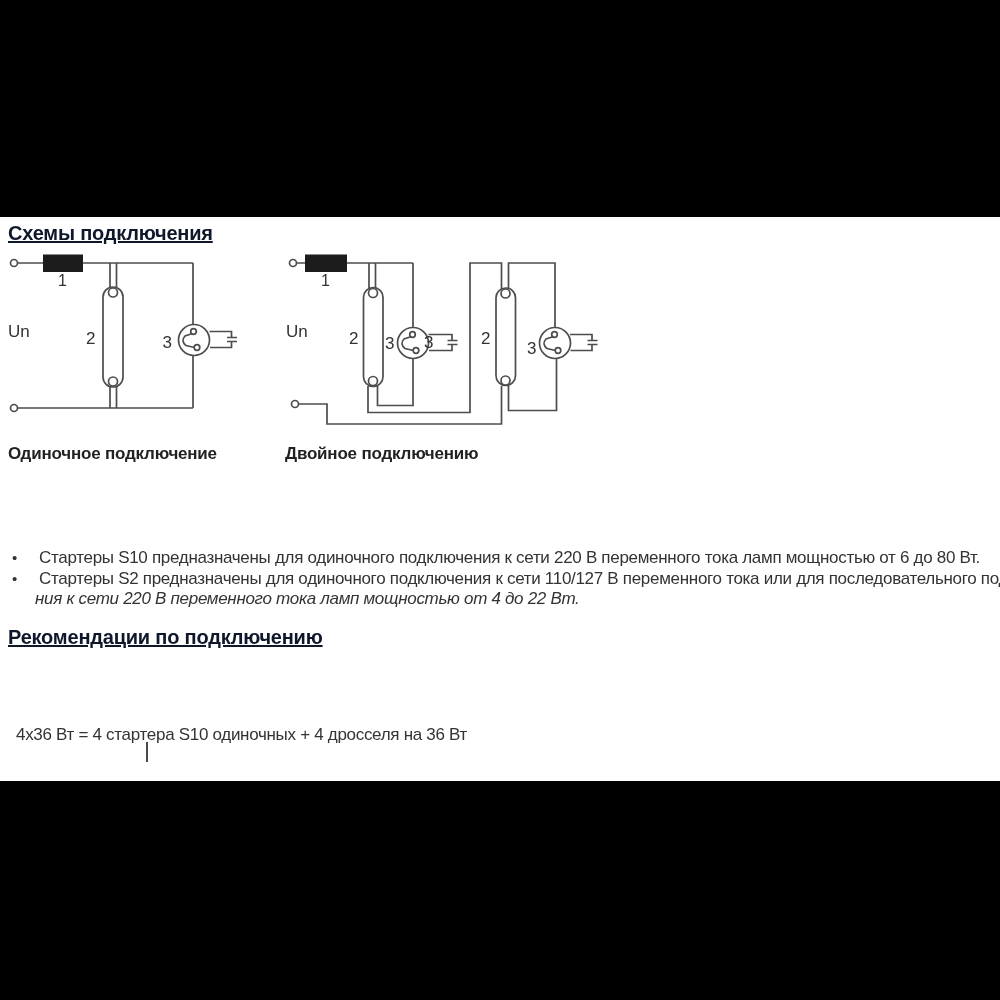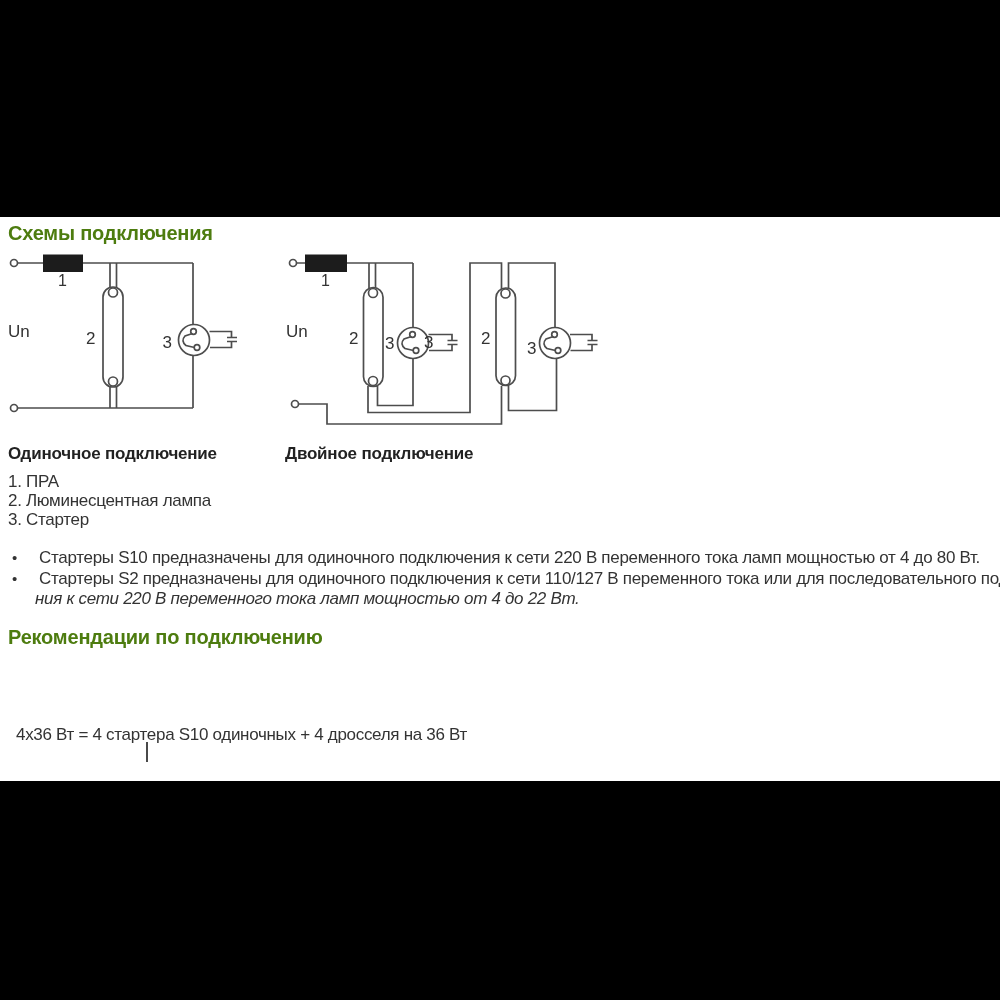--- a/index.html
+++ b/index.html
@@ -7,22 +7,23 @@
     position:relative;width:1000px;height:1000px;overflow:hidden;
     background:#ffffff;
     font-family:"Liberation Sans","DejaVu Sans",sans-serif;
     color:#333;
   }
   .letterbox{position:absolute;left:0;width:1000px;background:#000;}
   #bar-top{top:0;height:217px;}
   #bar-bottom{top:781px;height:219px;}
   .h1{
     position:absolute;left:8px;
-    font-size:20px;font-weight:bold;color:#4d7c0f;letter-spacing:-0.2px;
+    font-size:20px;font-weight:bold;color:#0f172a;letter-spacing:-0.2px;
     white-space:nowrap;
+    text-decoration:underline;
   }
   .caption{
     position:absolute;top:436px;
     font-size:17px;font-weight:bold;color:#222;letter-spacing:-0.2px;
     white-space:nowrap;
     margin-top:8px;
   }
   .bodytext{font-size:17px;color:#333;letter-spacing:-0.3px;white-space:nowrap;}
   #legend{position:absolute;left:8px;top:473px;line-height:18.8px;}
   #notes{position:absolute;left:8px;top:548px;line-height:20.6px;width:992px;overflow:hidden;}
@@ -103,32 +104,27 @@
       <text class="dlabel-sm" x="321" y="285.5">1</text>
       <text class="dlabel" x="349" y="343.5">2</text>
       <text class="dlabel" x="385" y="348.5">3</text>
       <text class="dlabel" x="424" y="347.5">3</text>
       <text class="dlabel" x="481" y="343.5">2</text>
       <text class="dlabel" x="527" y="353.5">3</text>
     </g>
   </svg>
 
   <div class="caption" style="left:8px;">Одиночное подключение</div>
-  <div class="caption" style="left:285px;">Двойное подключение</div>
+  <div class="caption" style="left:285px;">Двойное подключению</div>
 
-  <div id="legend" class="bodytext">
-    <div>1. ПРА</div>
-    <div>2. Люминесцентная лампа</div>
-    <div>3. Стартер</div>
-  </div>
 
   <div id="notes" class="bodytext">
     <div class="note-line">
       <span class="bullet">•</span>
-      <span>Стартеры S10 предназначены для одиночного подключения к сети 220 В переменного тока ламп мощностью от 4 до 80 Вт.</span>
+      <span>Стартеры S10 предназначены для одиночного подключения к сети 220 В переменного тока ламп мощностью от 6 до 80 Вт.</span>
     </div>
     <div class="note-line">
       <span class="bullet">•</span>
       <span>Стартеры S2 предназначены для одиночного подключения к сети 110/127 В переменного тока или для последовательного подключе-</span>
     </div>
     <div class="note-cont">ния к сети 220 В переменного тока ламп мощностью от 4 до 22 Вт.</div>
   </div>
 
   <div class="h1" style="top:626px;">Рекомендации по подключению</div>
 

